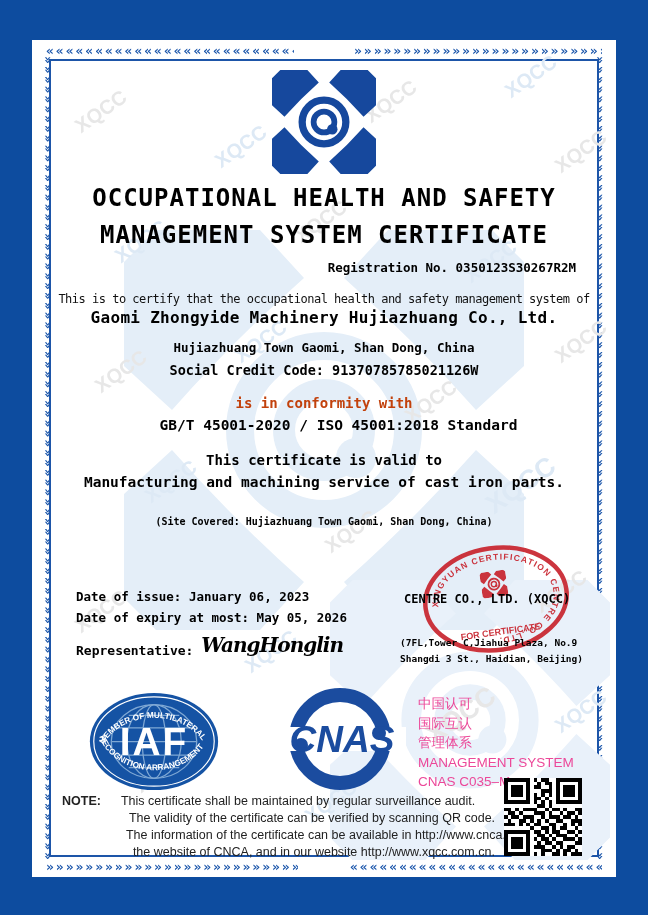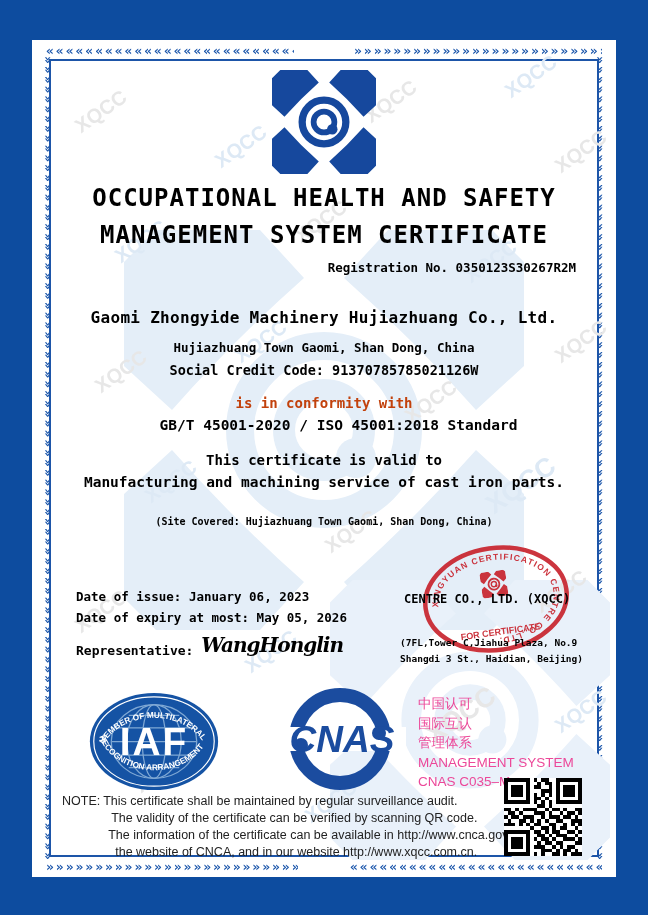--- a/index.html
+++ b/index.html
@@ -44,21 +44,21 @@
        letter-spacing:-1px;position:relative;top:-3px;}
   .stamp-box{left:389px;top:503px;width:150px;height:112px;transform:rotate(-8deg);opacity:.92;}
   .issuer-name{left:372px;top:549px;font-weight:bold;font-size:12px;line-height:21px;color:#000;}
   .issuer-addr{left:368px;top:595px;font-weight:bold;font-size:9.5px;line-height:16px;color:#000;}
   .iaf-box{left:54px;top:650px;width:136px;height:104px;}
   .cnas-box{left:248px;top:648px;width:126px;height:102px;}
   .cnas-text{left:386px;top:654px;font-family:"Liberation Sans",sans-serif;font-size:13.5px;
              line-height:19.5px;color:#ec4899;}
   .note{left:30px;top:753px;font-family:"Liberation Sans",sans-serif;font-size:12.5px;
         line-height:17px;color:#222;display:flex;}
-  .note .lbl{flex:none;margin-right:3px;}
+  .note .lbl{flex:none;margin-right:20px;font-weight:bold;}
   .note .ln:nth-child(2){padding-left:8px;}
   .note .ln:nth-child(3){padding-left:5px;}
   .note .ln:nth-child(4){padding-left:12px;}
   .qr{left:472px;top:738px;width:78px;height:78px;background:#fff;display:grid;
       grid-template-columns:repeat(21,1fr);grid-template-rows:repeat(21,1fr);}
   .qr .on{background:#000;}
 </style>
 </head>
 <body>
 
@@ -118,20 +118,21 @@
   <svg class="abs logo-main" viewBox="0 0 100 100">
       <use href="#xlogo"></use>
     </svg>
 
   <div class="abs center title">
     <div>OCCUPATIONAL HEALTH AND SAFETY</div>
     <div>MANAGEMENT SYSTEM CERTIFICATE</div>
   </div>
   <div class="abs regline">Registration No.  0350123S30267R2M</div>
 
+  <div class="abs center certify">This is to certify that the occupational health and safety management system of</div>
   <div class="abs center company">Gaomi Zhongyide Machinery Hujiazhuang Co., Ltd.</div>
   <div class="abs center addr">Hujiazhuang Town Gaomi, Shan Dong, China</div>
   <div class="abs center credit">Social Credit Code: 91370785785021126W</div>
   <div class="abs center conform">is in conformity with</div>
   <div class="abs center standard">GB/T 45001-2020 / ISO 45001:2018 Standard</div>
   <div class="abs center valid">This certificate is valid to</div>
   <div class="abs center scope">Manufacturing and machining service of cast iron parts.</div>
   <div class="abs center site">(Site Covered: Hujiazhuang Town Gaomi, Shan Dong, China)</div>
 
   <div class="abs dates">

